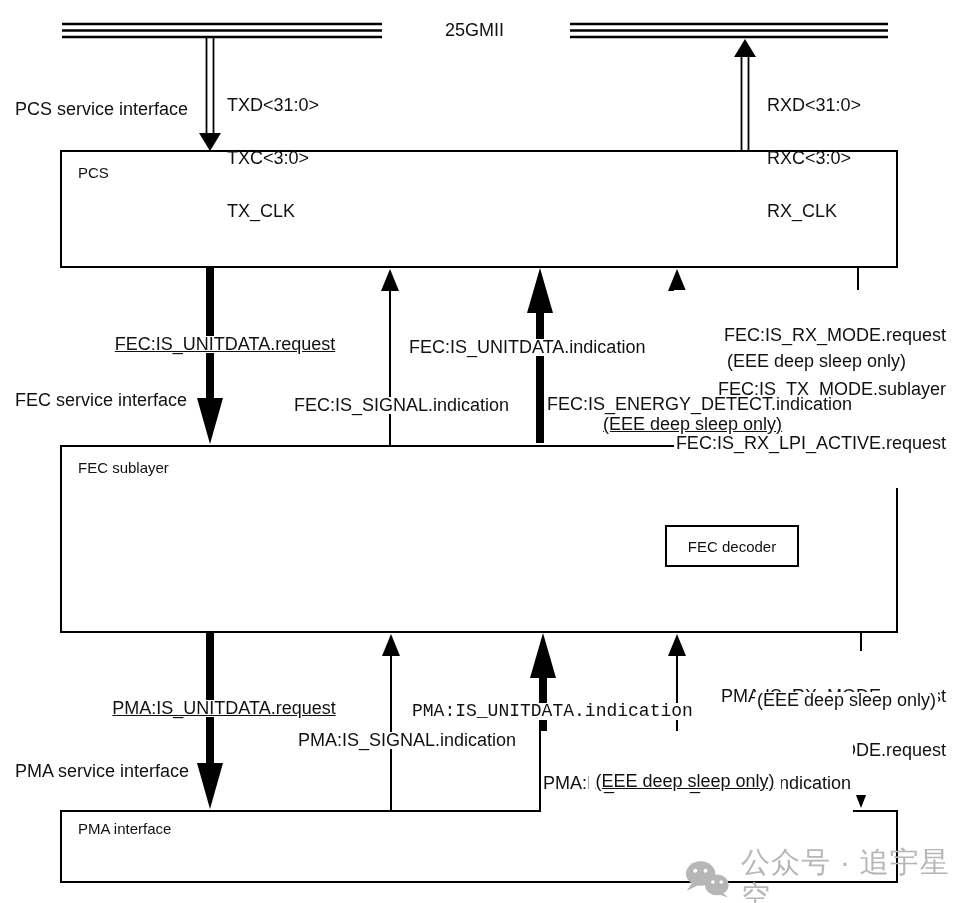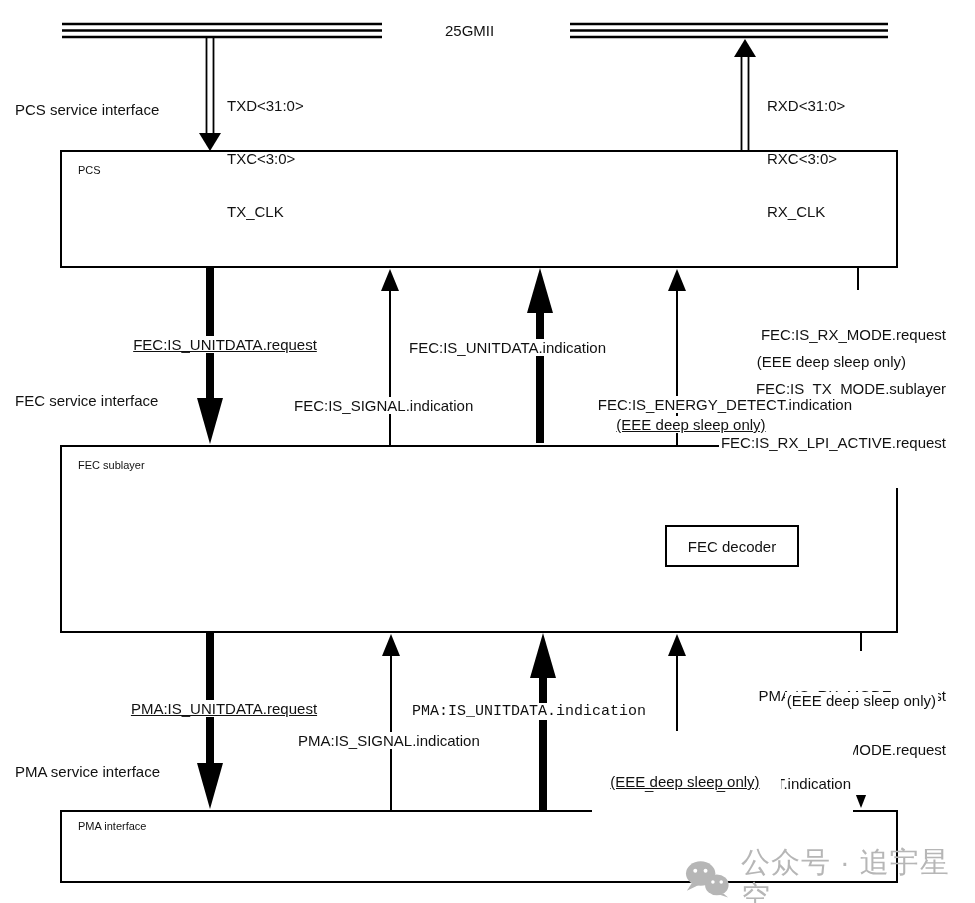--- a/index.html
+++ b/index.html
@@ -6,28 +6,28 @@
   .canvas{
     position:relative;width:975px;height:903px;background:#fff;
     font-family:"Liberation Sans","DejaVu Sans",sans-serif;
     color:#111;overflow:hidden;
   }
   .layer-svg{position:absolute;left:0;top:0;z-index:1;}
   .box{
     position:absolute;border:2px solid #000;background:#fff;
     box-sizing:border-box;z-index:2;
   }
-  .box-label{position:absolute;left:16px;top:12px;font-size:11px;}
+  .box-label{position:absolute;left:16px;top:12px;font-size:15px;}
   .inner-box{
     position:absolute;border:2px solid #000;background:#fff;
     box-sizing:border-box;z-index:3;display:flex;align-items:center;justify-content:center;
     font-size:15px;
   }
   .lbl{
-    position:absolute;font-size:15px;line-height:17px;white-space:pre;z-index:4;
+    position:absolute;font-size:18px;line-height:17px;white-space:pre;z-index:4;
   }
   .mask{background:#fff;padding:0 2px;}
   .r{text-align:right;}
   .c{text-align:center;text-decoration:underline;}
   .multiline span{display:block;}
   .signals span{display:block;line-height:19px;}
   .watermark{
     position:absolute;z-index:6;display:flex;align-items:center;gap:10px;
   }
   .wm-text{font-size:29px;letter-spacing:1px;line-height:34px;}

